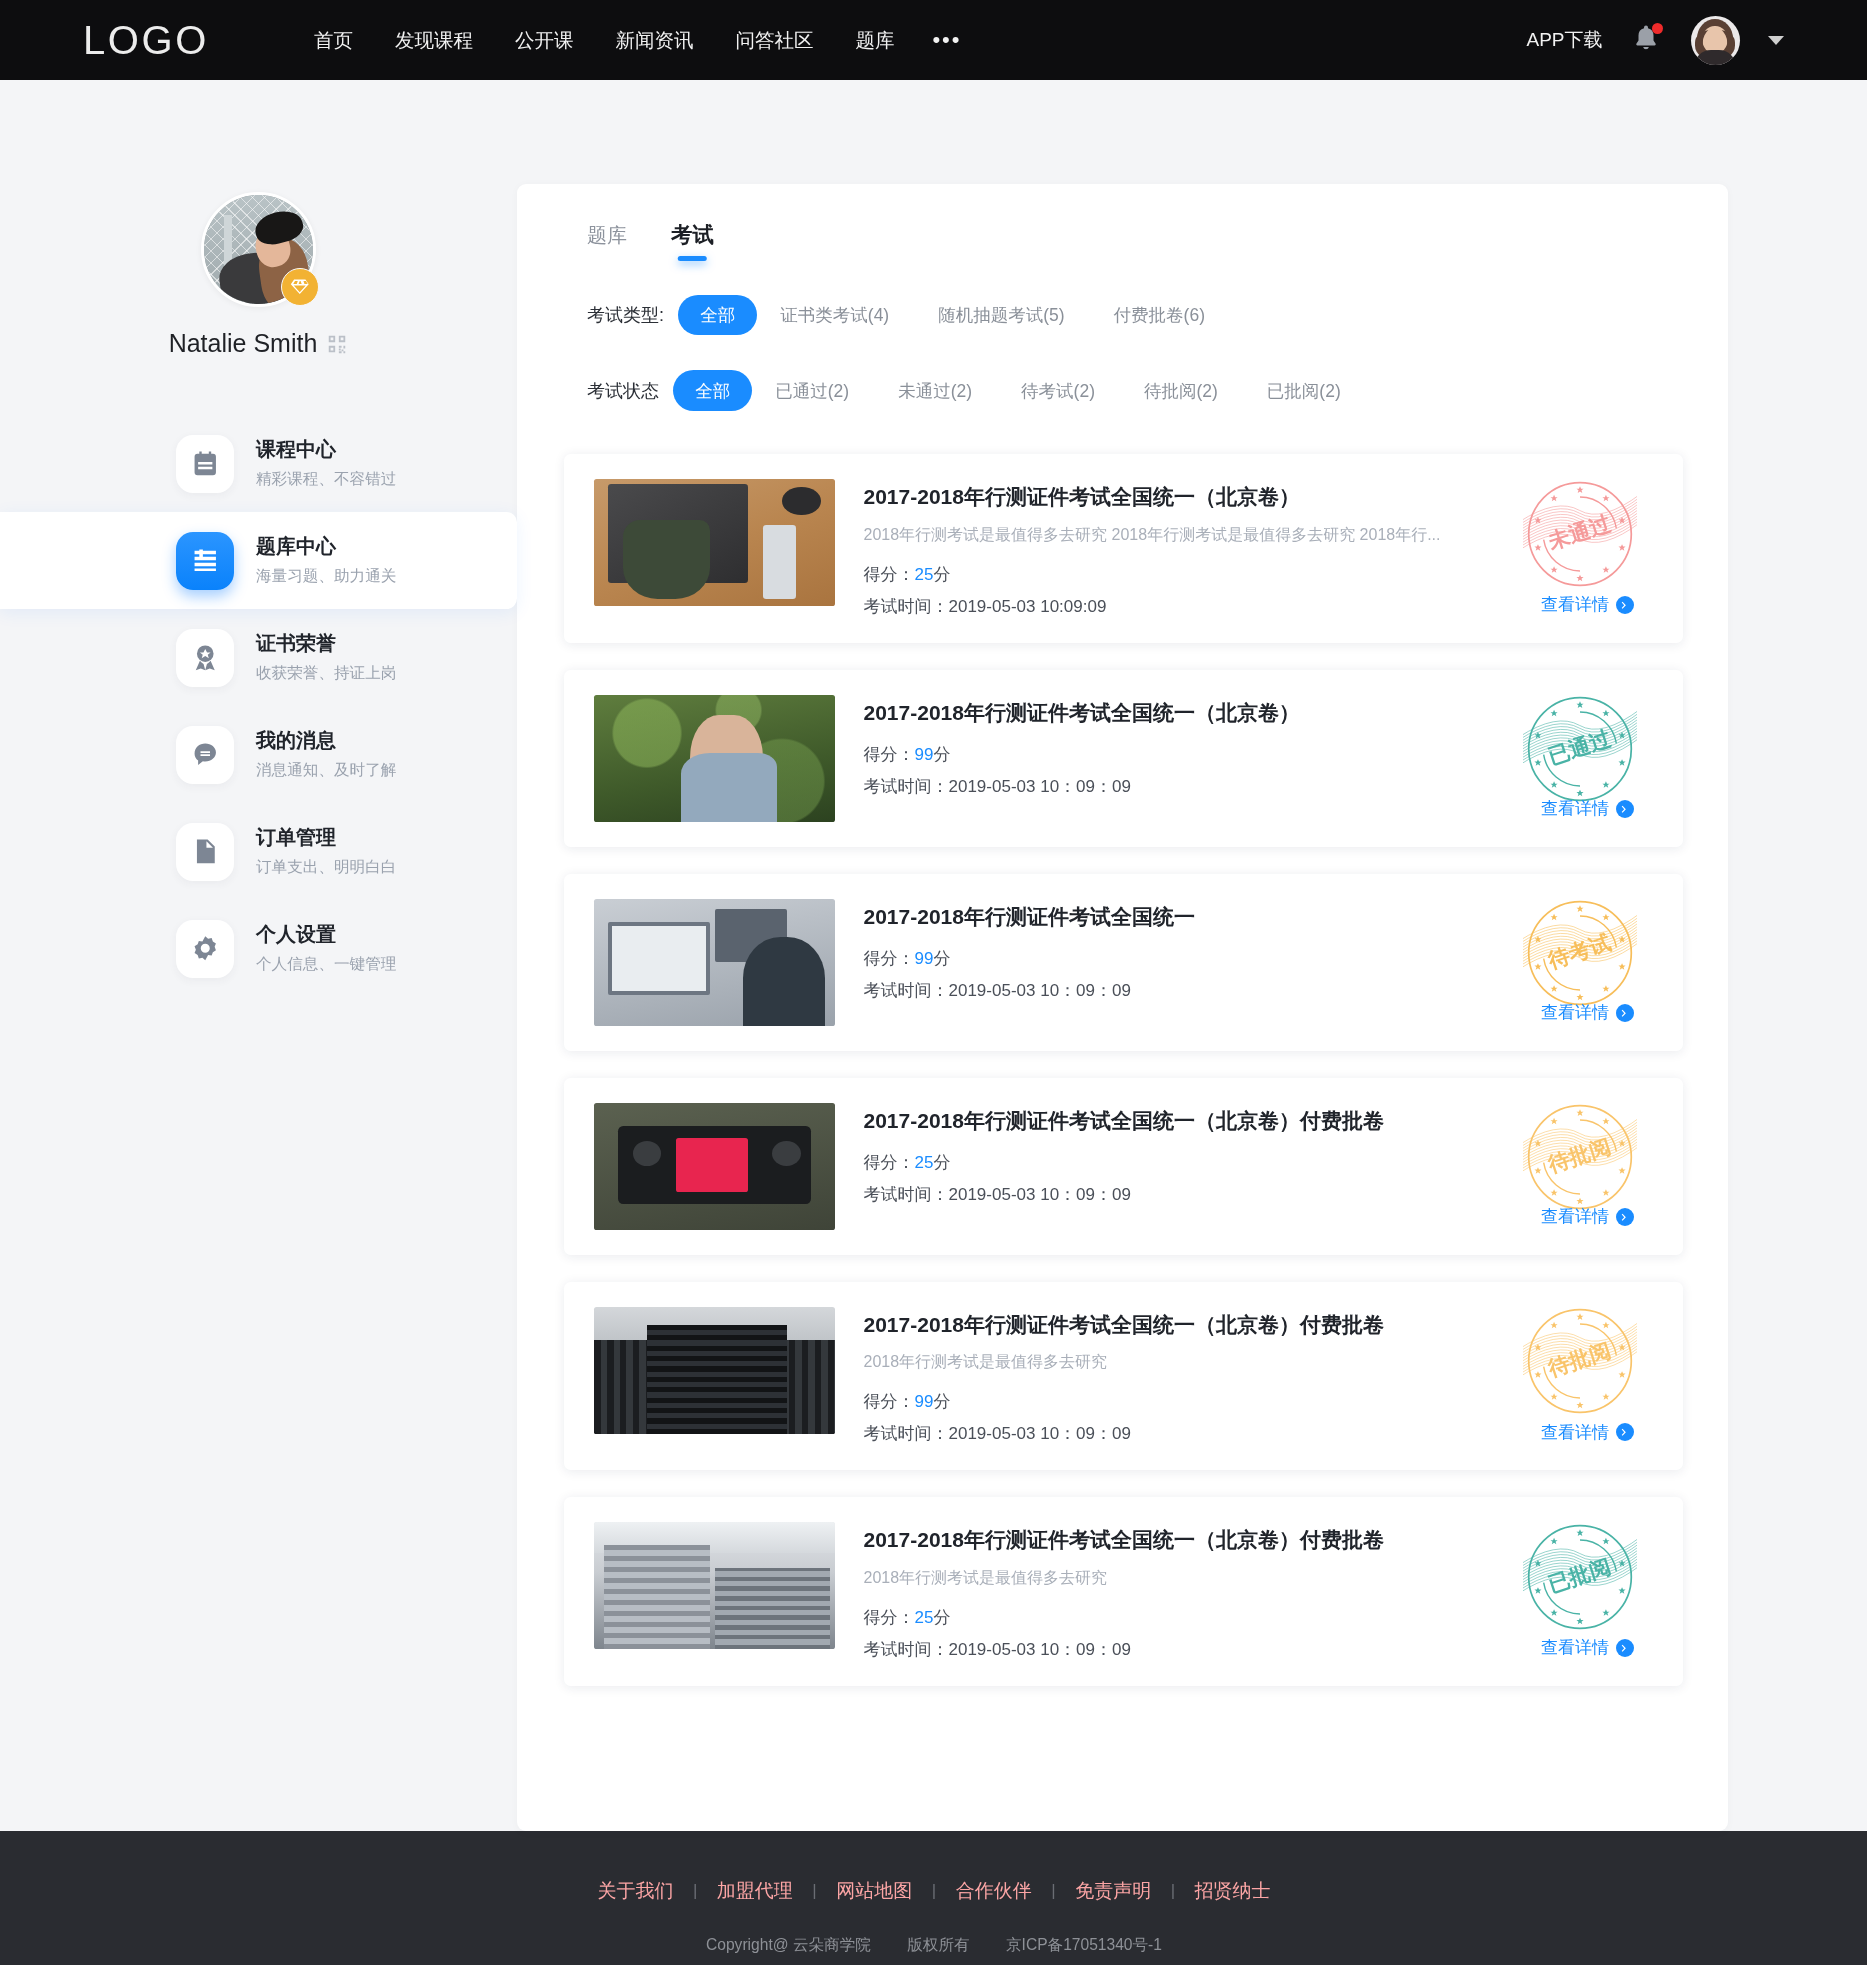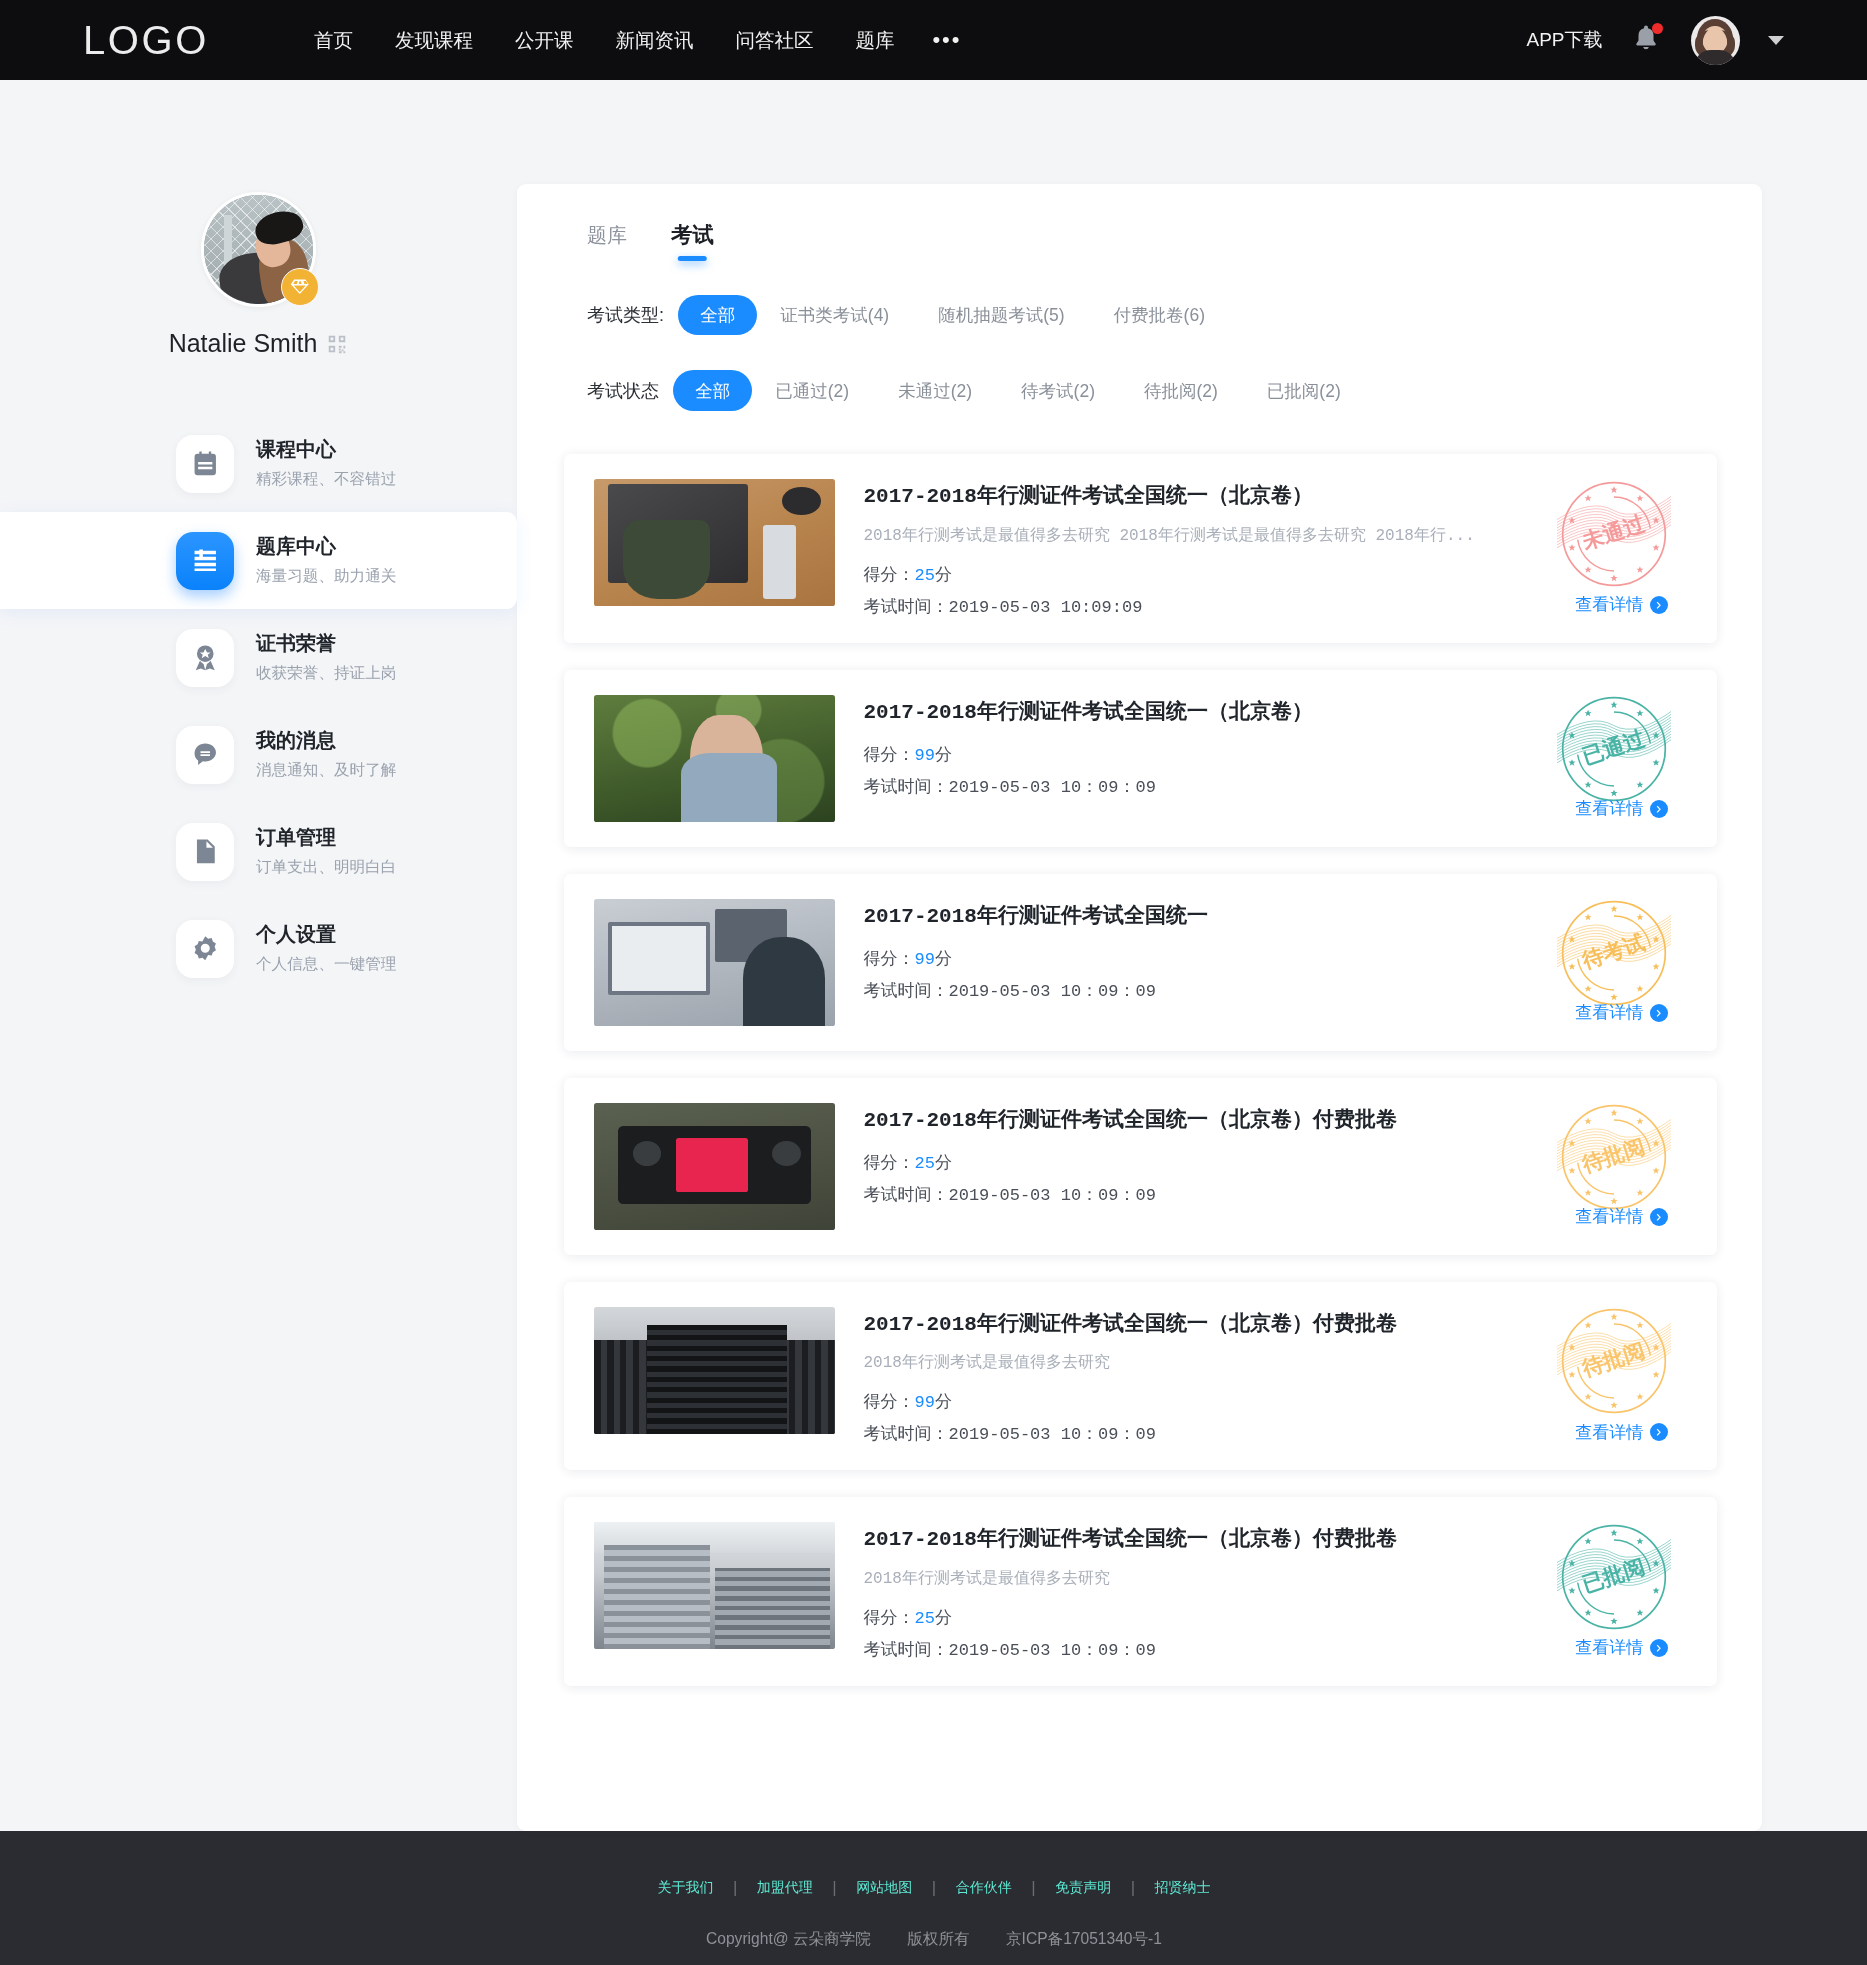--- a/index.html
+++ b/index.html
@@ -248,21 +248,21 @@
     align-items: flex-start;
     padding: 25px 28.5px 25px 30px;
     position: relative;
     margin-bottom: 27px;
     min-height: 175px;
   }
   .thumb {
     width: 241px; height: 127px; border-radius: 2.6px;
     flex: none; overflow: hidden; position: relative;
   }
-  .card-body { flex: 1; padding-left: 28.5px; padding-top: 3.9px; font-family: Liberation Mono, monospace; }
+  .card-body { flex: 1; padding-left: 28.5px; padding-top: 3.9px; }
   .c-title {
     font-size: 21px; color: #20242b; font-weight: bold; line-height: 1.3;
   }
   .c-desc {
     font-size: 16px; color: #a9afb9; margin-top: 14.3px;
     overflow: hidden; white-space: nowrap; text-overflow: ellipsis;
     max-width: 668px;
   }
   .c-score { font-size: 17px; color: #4a4f58; margin-top: 17px; }
   .c-score b { color: #1a8cff; font-weight: normal; }
@@ -345,21 +345,21 @@
   
   .footer {
     background: #2a2c31;
     padding: 47px 0 42px;
     text-align: center;
     margin-top: 0;
   }
   .flinks {
     display: flex; align-items: center; justify-content: center; gap: 0;
   }
-  .flink { color: #5eead4; font-size: 14px; padding: 0 19.5px; cursor: pointer;}
+  .flink { color: #fca5a5; font-size: 19px; padding: 0 19.5px; cursor: pointer;}
   .fsep { color: #6a6d73; font-size: 17px; }
   .fcopy { margin-top: 31px; color: #8e9197; font-size: 15.6px; }
   .fcopy span { margin: 0 16px; }
 </style>
 </head>
 <body>
 
 <div class="topnav">
   <div class="logo">LOGO</div>
   <div class="navlinks">

